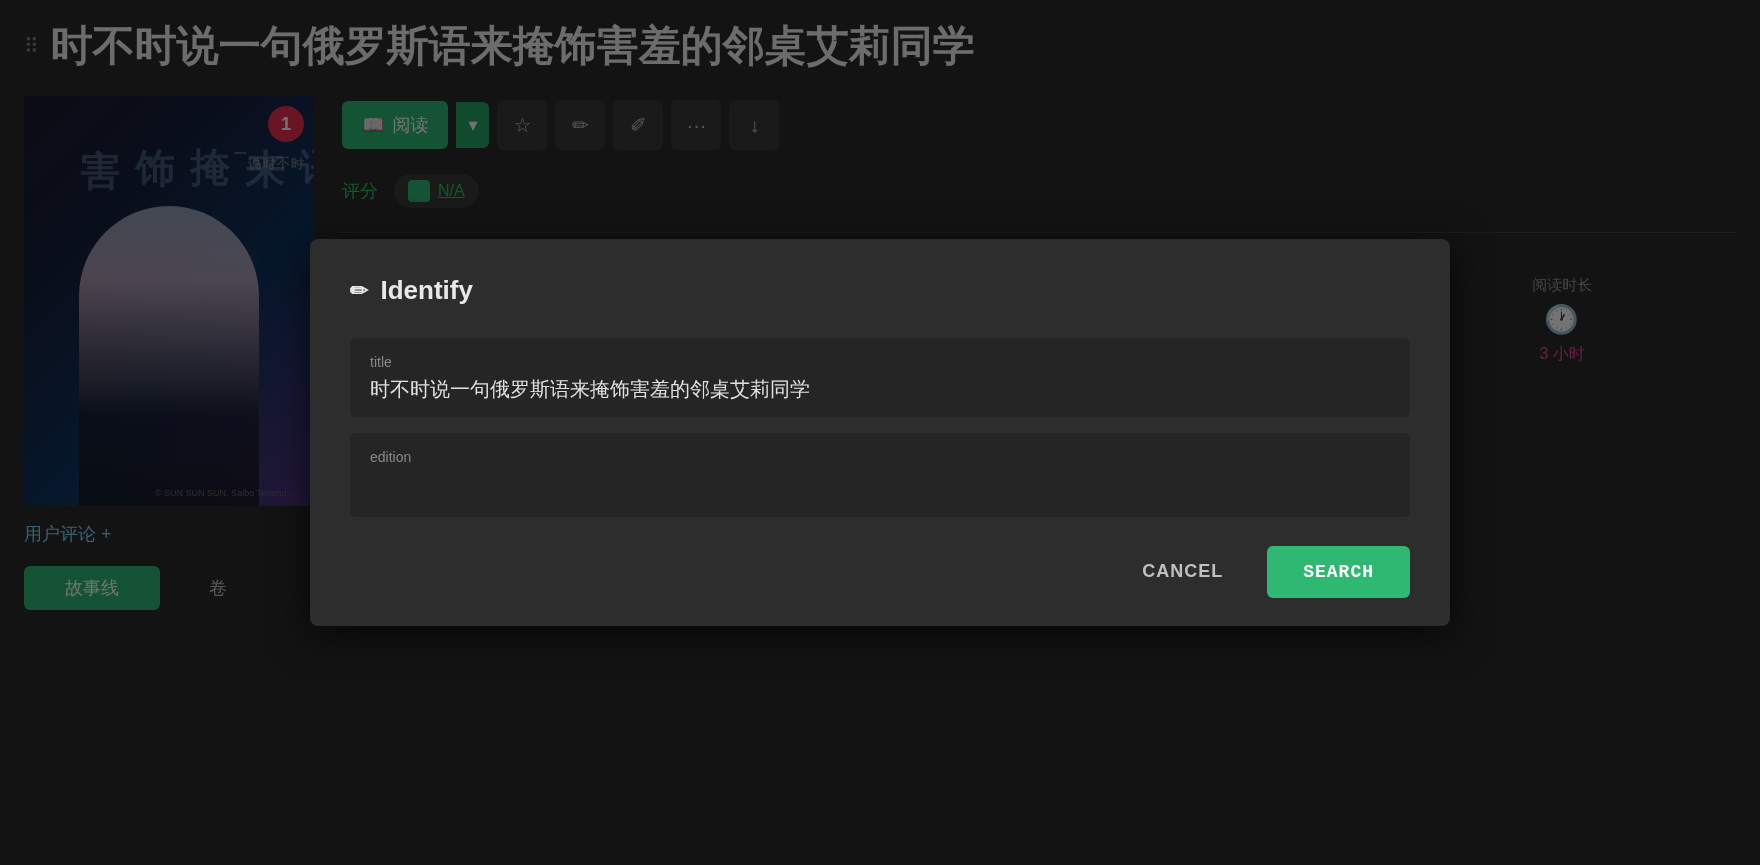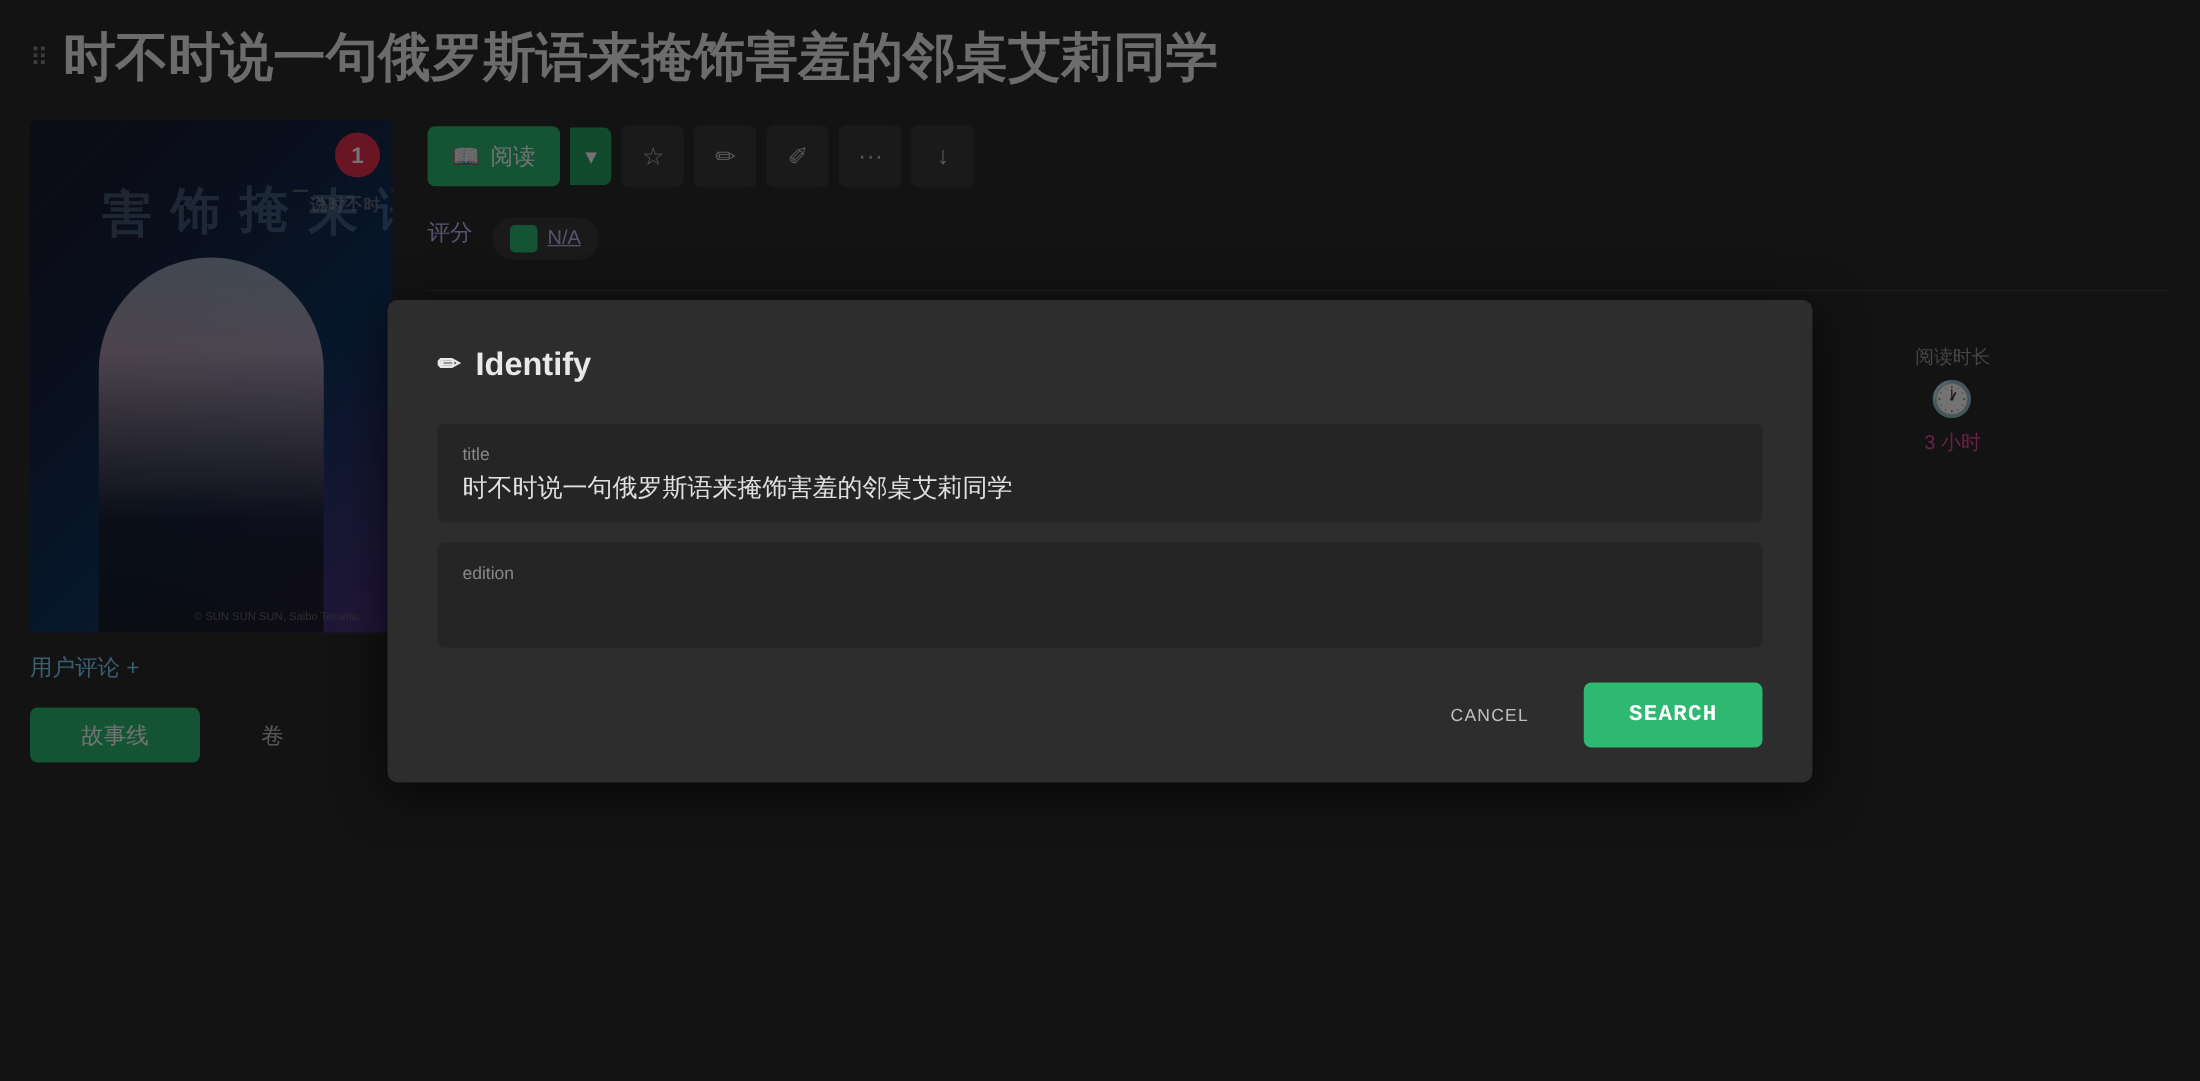--- a/index.html
+++ b/index.html
@@ -158,25 +158,25 @@
       font-size: 20px;
       cursor: pointer;
       display: flex;
       align-items: center;
       justify-content: center;
     }
 
     
     .rating-row {
       display: flex;
-      align-items: flex-start;
+      align-items: center;
       gap: 16px;
       margin-bottom: 24px;
       font-size: 18px;
-      color: #c4b5fd;
+      color: #22c55e;
     }
     .rating-badge {
       background: #3a3a3a;
       border-radius: 20px;
       padding: 6px 14px;
       display: flex;
       align-items: center;
       gap: 8px;
       font-size: 16px;
       text-decoration: underline;
@@ -285,22 +285,22 @@
       display: flex;
       justify-content: flex-end;
       gap: 16px;
       margin-top: 28px;
       align-items: center;
     }
     .btn-cancel {
       background: transparent;
       border: none;
       color: #c0c0c0;
-      font-size: 14px;
-      font-weight: 400;
+      font-size: 18px;
+      font-weight: 700;
       cursor: pointer;
       padding: 16px 28px;
       letter-spacing: 1px;
       font-family: inherit;
     }
     .btn-search {
       background: #2eb872;
       border: none;
       color: #fff;
       font-size: 18px;

